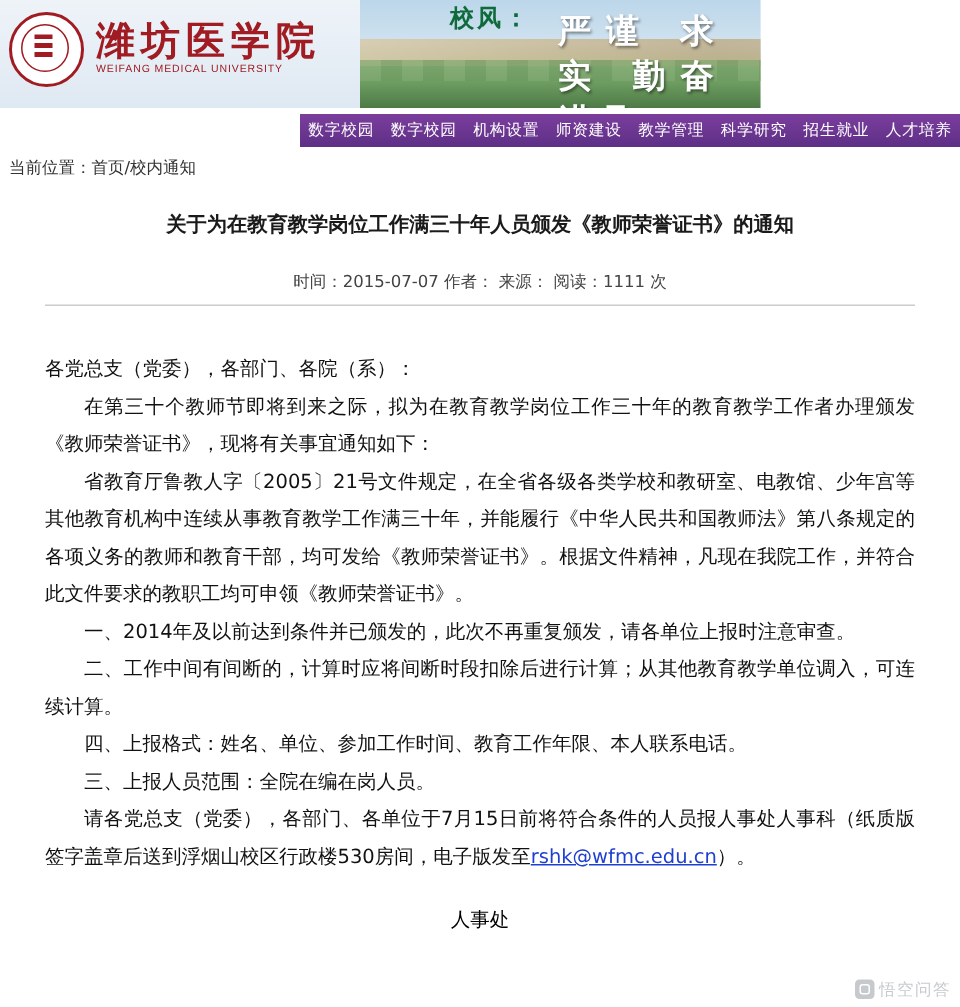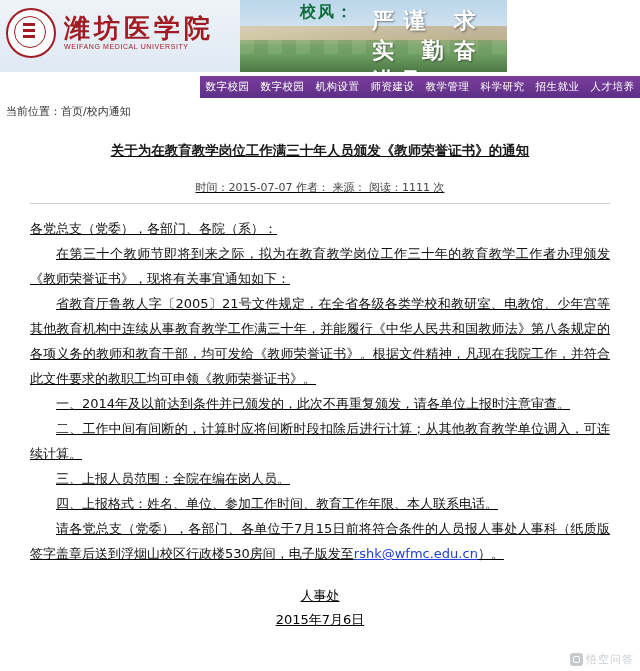--- a/index.html
+++ b/index.html
@@ -102,42 +102,41 @@
     font-size:11px;color:#333;
     font-family:"DejaVu Sans",sans-serif;
     padding-left:6px;box-sizing:border-box;
   }
 
   
   .article{
     position:absolute;left:0;top:126px;width:640px;
     box-sizing:border-box;
     padding:0 30px;
-    text-decoration:underline;
   }
   .art-title{
     text-align:center;
     font-size:13.5px;font-weight:bold;color:#1a1a1a;
     font-family:"DejaVu Sans",sans-serif;
     line-height:20px;
     margin-top:14px;
   }
   .art-meta{
     text-align:center;
     font-size:11px;color:#444;
     font-family:"DejaVu Sans",sans-serif;
     margin-top:20px;
   }
   .art-rule{
     margin-top:8px;
     border-bottom:1px solid #cccccc;
     height:0;
   }
   .art-body{
-    margin-top:12px;
+    margin-top:30px;
     font-size:13px;
     line-height:25px;
     color:#111;
     font-family:"DejaVu Sans",sans-serif;
     text-align:justify;
   }
   .art-body p{margin:0;text-indent:2em;}
   .art-body p.noindent{text-indent:0;}
   .mail{color:#1f3fd0;text-decoration:underline;}
 
@@ -205,27 +204,26 @@
   <div class="art-title">关于为在教育教学岗位工作满三十年人员颁发《教师荣誉证书》的通知</div>
   <div class="art-meta">时间：2015-07-07  作者：  来源：  阅读：1111 次</div>
   <div class="art-rule"></div>
 
   <div class="art-body">
     <p class="noindent">各党总支（党委），各部门、各院（系）：</p>
     <p>在第三十个教师节即将到来之际，拟为在教育教学岗位工作三十年的教育教学工作者办理颁发《教师荣誉证书》，现将有关事宜通知如下：</p>
     <p>省教育厅鲁教人字〔2005〕21号文件规定，在全省各级各类学校和教研室、电教馆、少年宫等其他教育机构中连续从事教育教学工作满三十年，并能履行《中华人民共和国教师法》第八条规定的各项义务的教师和教育干部，均可发给《教师荣誉证书》。根据文件精神，凡现在我院工作，并符合此文件要求的教职工均可申领《教师荣誉证书》。</p>
     <p>一、2014年及以前达到条件并已颁发的，此次不再重复颁发，请各单位上报时注意审查。</p>
     <p>二、工作中间有间断的，计算时应将间断时段扣除后进行计算；从其他教育教学单位调入，可连续计算。</p>
+    <p>四、上报格式：姓名、单位、参加工作时间、教育工作年限、本人联系电话。</p>
     <p>三、上报人员范围：全院在编在岗人员。</p>
-    <p>四、上报格式：姓名、单位、参加工作时间、教育工作年限、本人联系电话。</p>
     <p><span>请各党总支（党委），各部门、各单位于7月15日前将符合条件的人员报人事处人事科（纸质版签字盖章后送到浮烟山校区行政楼530房间，电子版发至</span><span class="mail">rshk@wfmc.edu.cn</span><span>）。</span></p>
   </div>
 
   <div class="sign">
     <div>人事处</div>
-    <div>2015年7月6日</div>
   </div>
 </div>
 
 <div class="watermark">
   <div class="wm-box"></div>
   <div class="wm-text">悟空问答</div>
 </div>
 
 </body></html>

